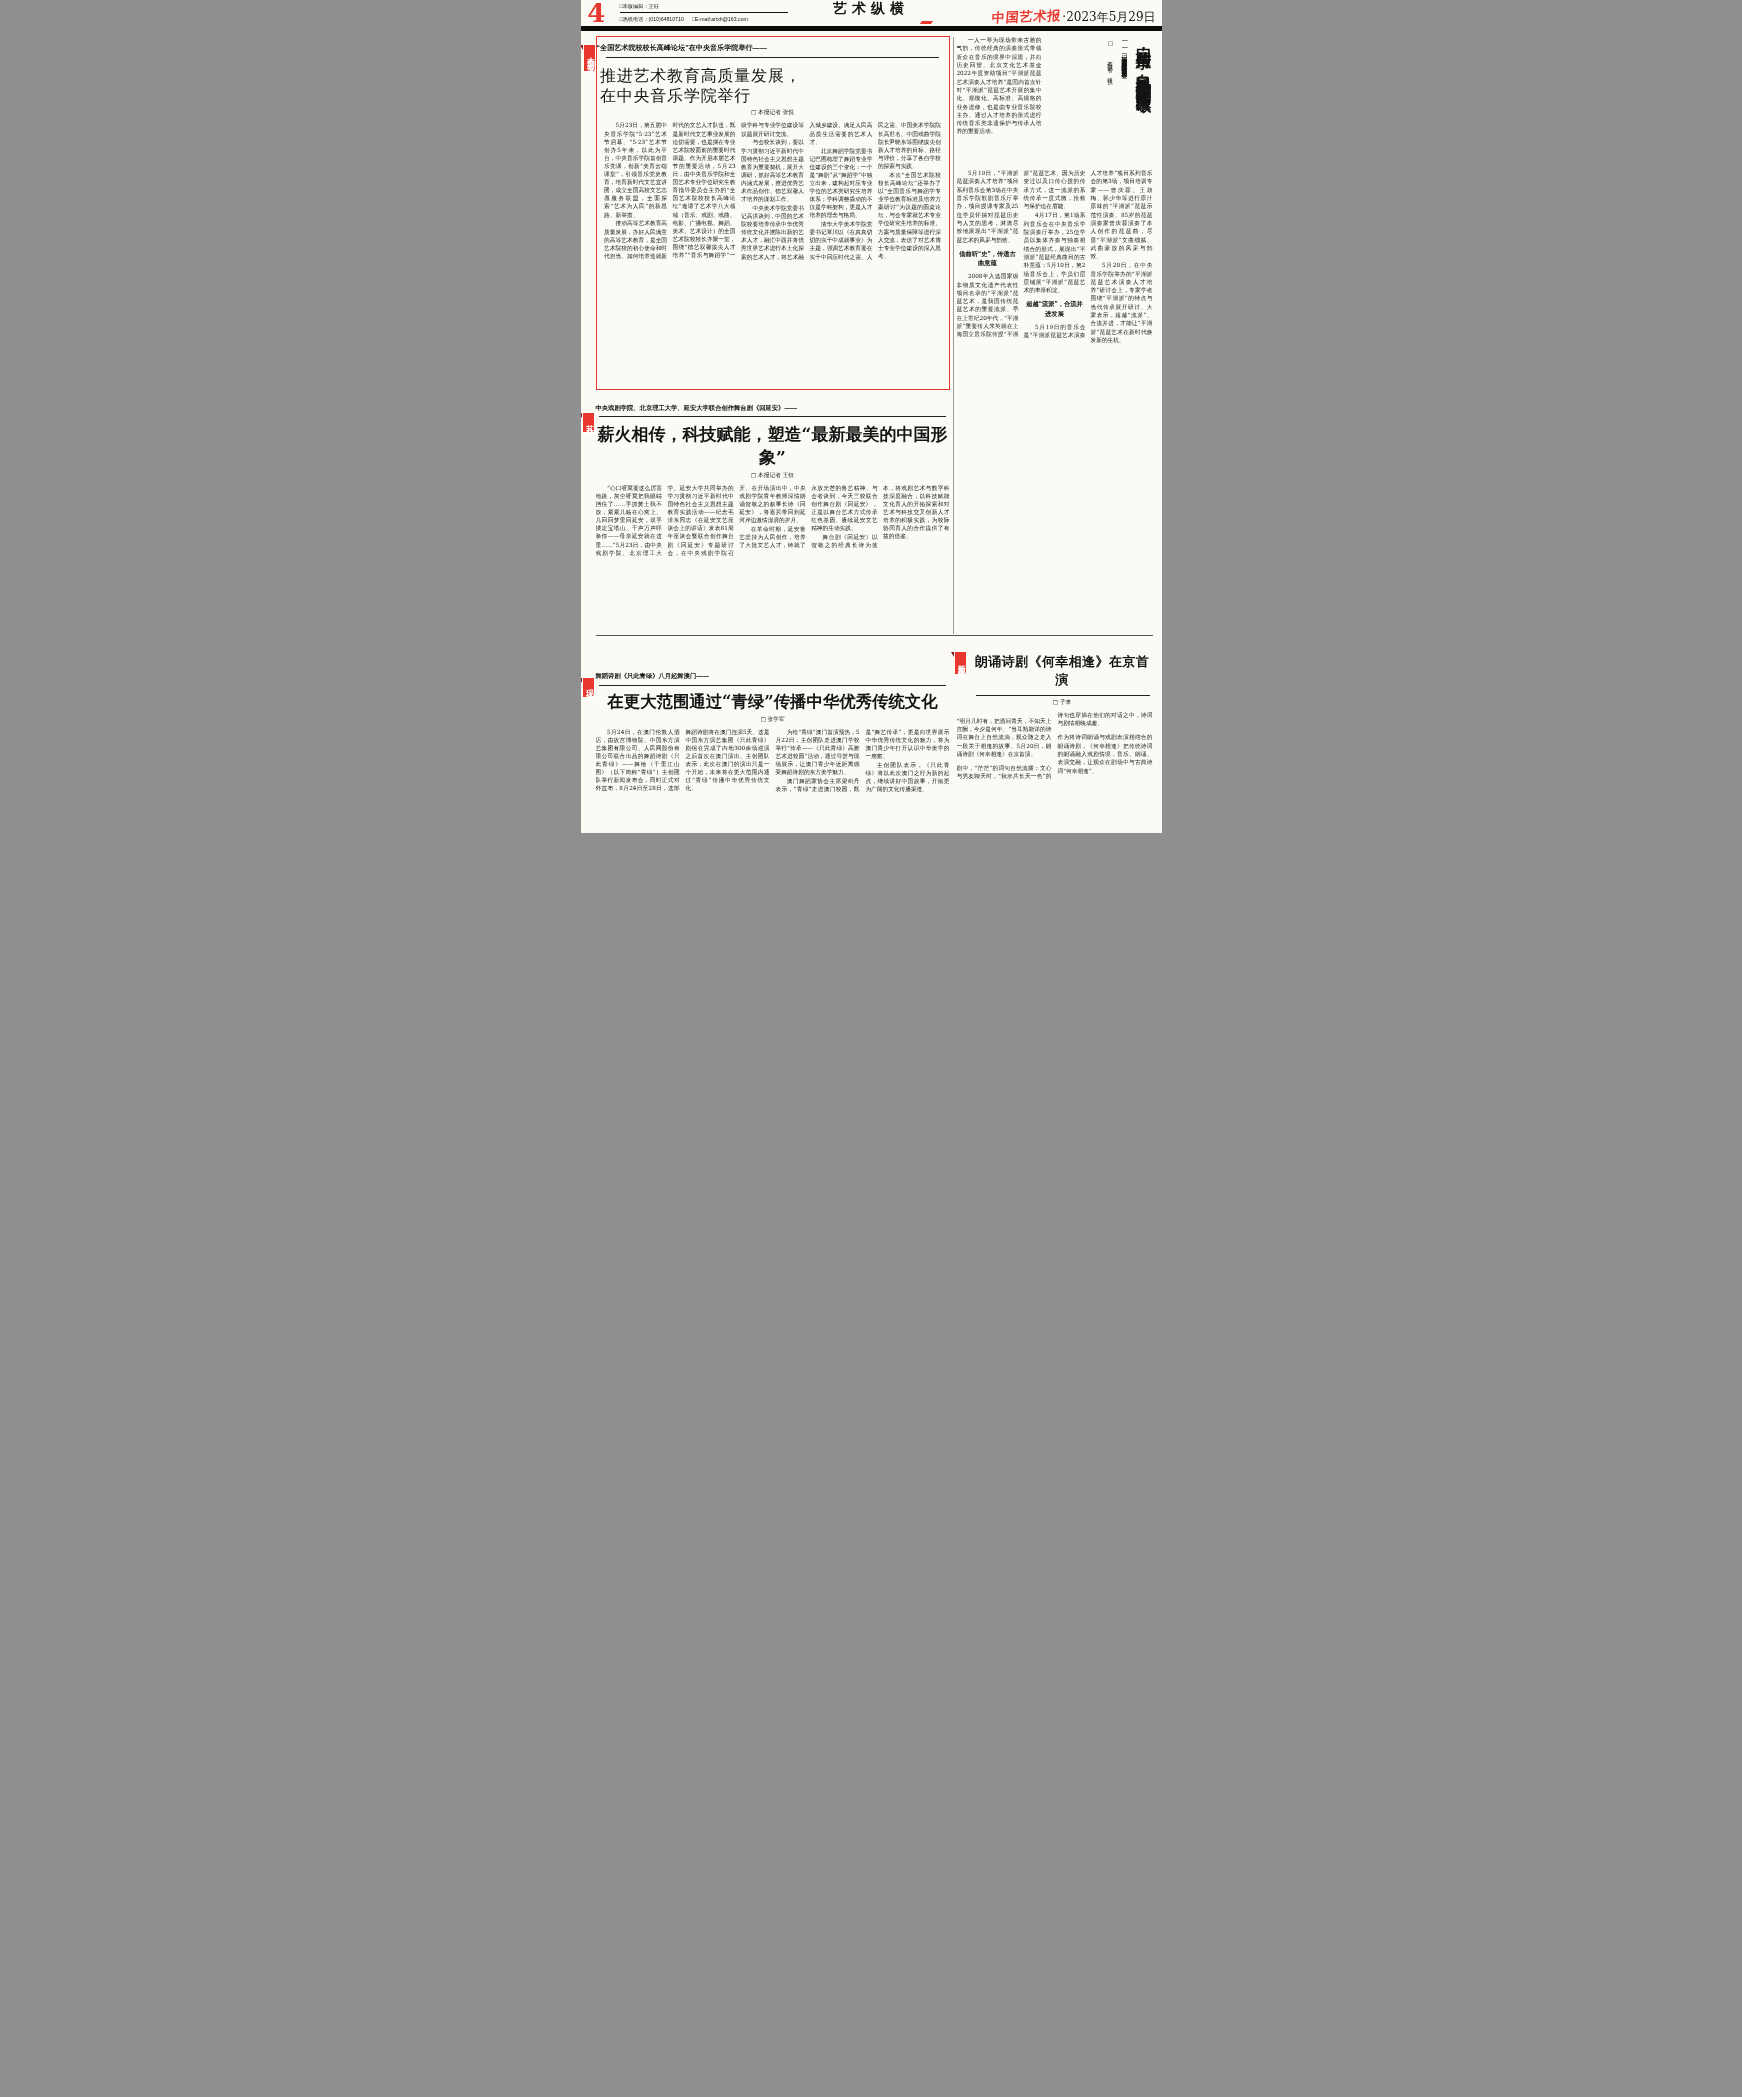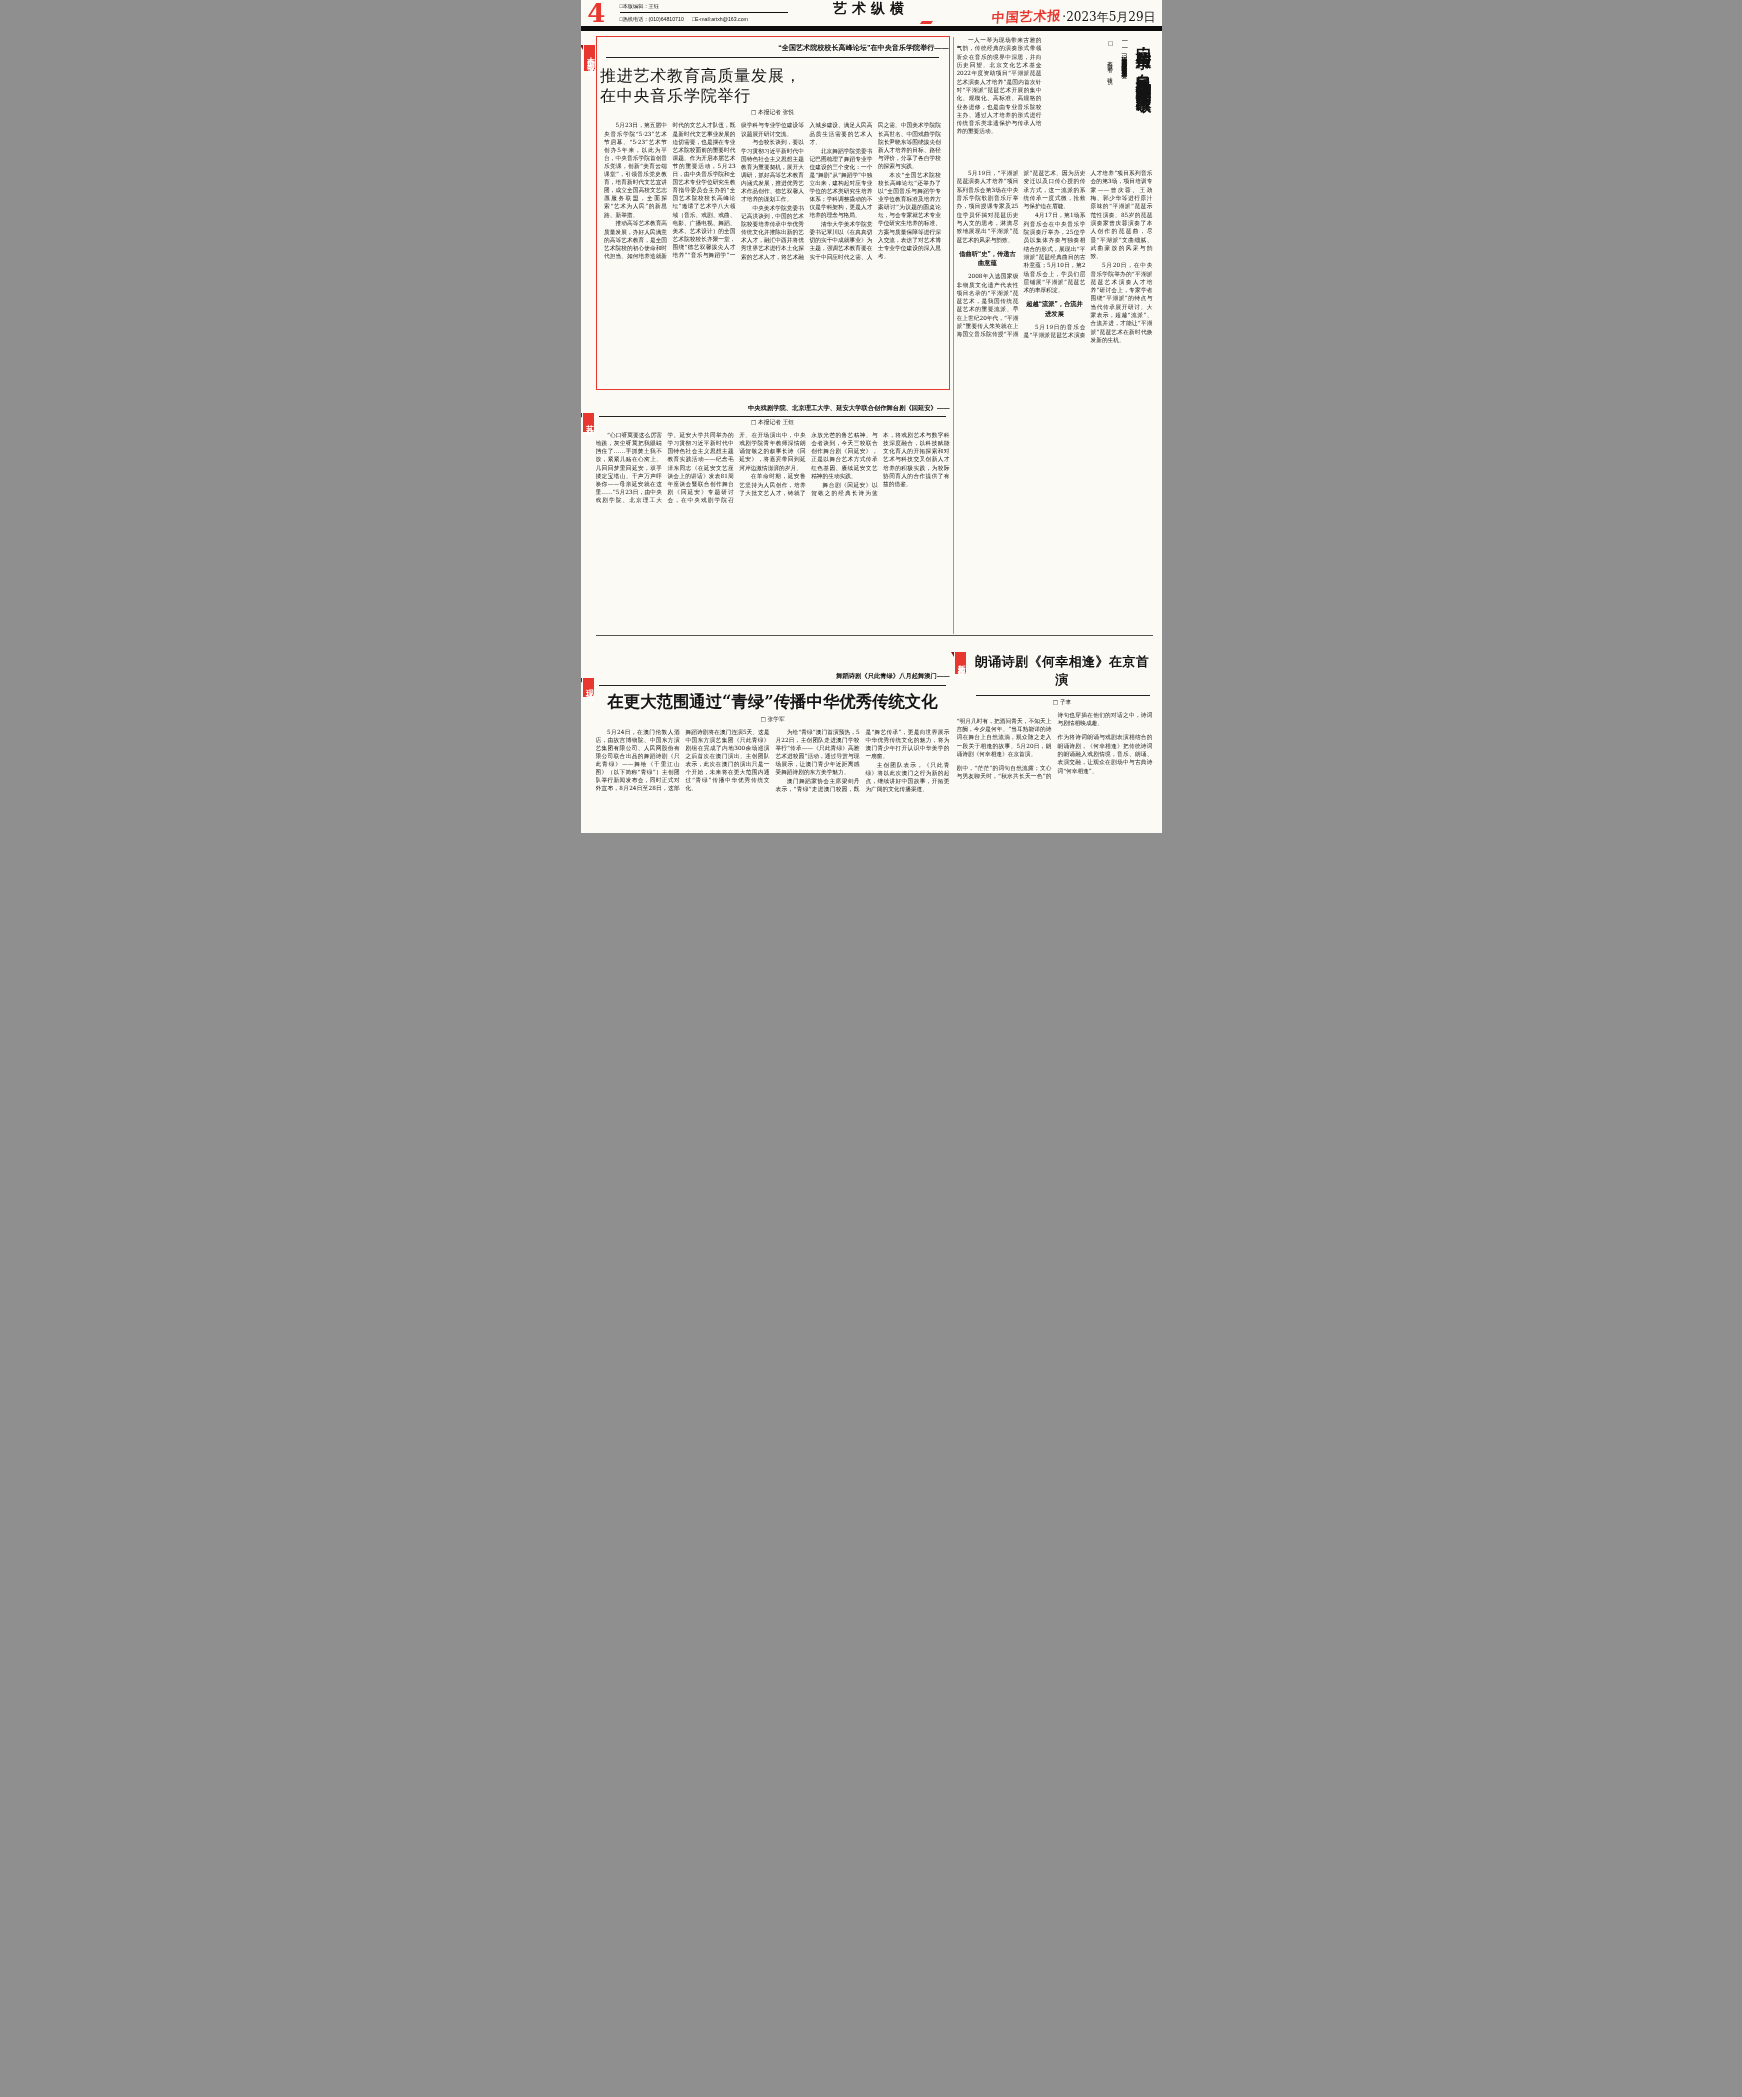--- a/index.html
+++ b/index.html
@@ -24,21 +24,21 @@
         transform:skewX(-6deg) rotate(-2deg);letter-spacing:0.8px;}
   .pubdate{font-size:12px;margin-left:1px;}
   .black-bar{position:absolute;top:26.4px;left:0;right:0;height:4.6px;background:#0c0c0c;}
 
   
   .content{position:absolute;top:36px;left:15px;width:557px;height:794px;}
   .vsep{position:absolute;left:357px;top:0.8px;width:0.4px;height:597px;background:#9a9a9a;}
   .hsep{position:absolute;left:0;top:599px;width:557px;height:0.4px;background:#555;}
 
   
-  .kicker{text-align:right;font-weight:700;font-family:"Liberation Sans",sans-serif;}
+  .kicker{text-align:left;font-weight:700;font-family:"Liberation Sans",sans-serif;}
   .krule{height:0.4px;background:#222;}
   .byline{text-align:center;font-size:5.7px;margin:2.5px 0 4.2px;}
   .cols p, .ph-body p, .ph-intro p{margin:0 0 0.8px;text-indent:2em;}
   .cols h3, .ph-body h3{font-size:6.3px;text-align:center;margin:5px 0;font-weight:bold;
         break-inside:avoid;font-family:"Liberation Sans",sans-serif;}
   .ribbon{position:absolute;width:11px;background:var(--accent);color:#fff;z-index:5;
         padding:5px 0 5.9px;text-align:center;}
   .ribbon::before{content:"";position:absolute;left:-3.8px;top:0;width:0;height:0;
         border-right:3.8px solid var(--fold);border-bottom:5px solid transparent;}
   .ribbon .vtext{writing-mode:vertical-rl;text-orientation:upright;font-size:8px;
@@ -138,20 +138,21 @@
           <p>本次“全国艺术院校校长高峰论坛”还举办了以“全国音乐与舞蹈学专业学位教育标准及培养方案研讨”为议题的圆桌论坛，与会专家就艺术专业学位研究生培养的标准、方案与质量保障等进行深入交流，表达了对艺术博士专业学位建设的深入思考。</p>
         </div>
     </div>
 
     <div class="yilin">
       <div class="ribbon">
         <div class="vtext">艺林</div>
       </div>
       <div class="kicker">中央戏剧学院、北京理工大学、延安大学联合创作舞台剧《回延安》——</div>
       <div class="krule"></div>
+      <h2>薪火相传，科技赋能，塑造“最新最美的中国形象”</h2>
       <div class="byline">□ 本报记者 王钰</div>
       <div class="cols">
           <p>“心口呀莫要这么厉害地跳，灰尘呀莫把我眼睛挡住了……手抓黄土我不放，紧紧儿贴在心窝上。几回回梦里回延安，双手搂定宝塔山。千声万声呼唤你——母亲延安就在这里……”5月23日，由中央戏剧学院、北京理工大学、延安大学共同举办的学习贯彻习近平新时代中国特色社会主义思想主题教育实践活动——纪念毛泽东同志《在延安文艺座谈会上的讲话》发表81周年座谈会暨联合创作舞台剧《回延安》专题研讨会，在中央戏剧学院召开。在开场演出中，中央戏剧学院青年教师深情朗诵贺敬之的叙事长诗《回延安》，将嘉宾带回到延河岸边激情澎湃的岁月。</p>
           <p>在革命时期，延安鲁艺坚持为人民创作，培养了大批文艺人才，铸就了永放光芒的鲁艺精神。与会者谈到，今天三校联合创作舞台剧《回延安》，正是以舞台艺术方式传承红色基因、赓续延安文艺精神的生动实践。</p>
           <p>舞台剧《回延安》以贺敬之的经典长诗为蓝本，将戏剧艺术与数字科技深度融合，以科技赋能文化育人的开拓探索和对艺术与科技交叉创新人才培养的积极实践，为校际协同育人的合作提供了有益的借鉴。</p>
         </div>
     </div>
 
     <div class="xianchang">
       <div class="ribbon">

